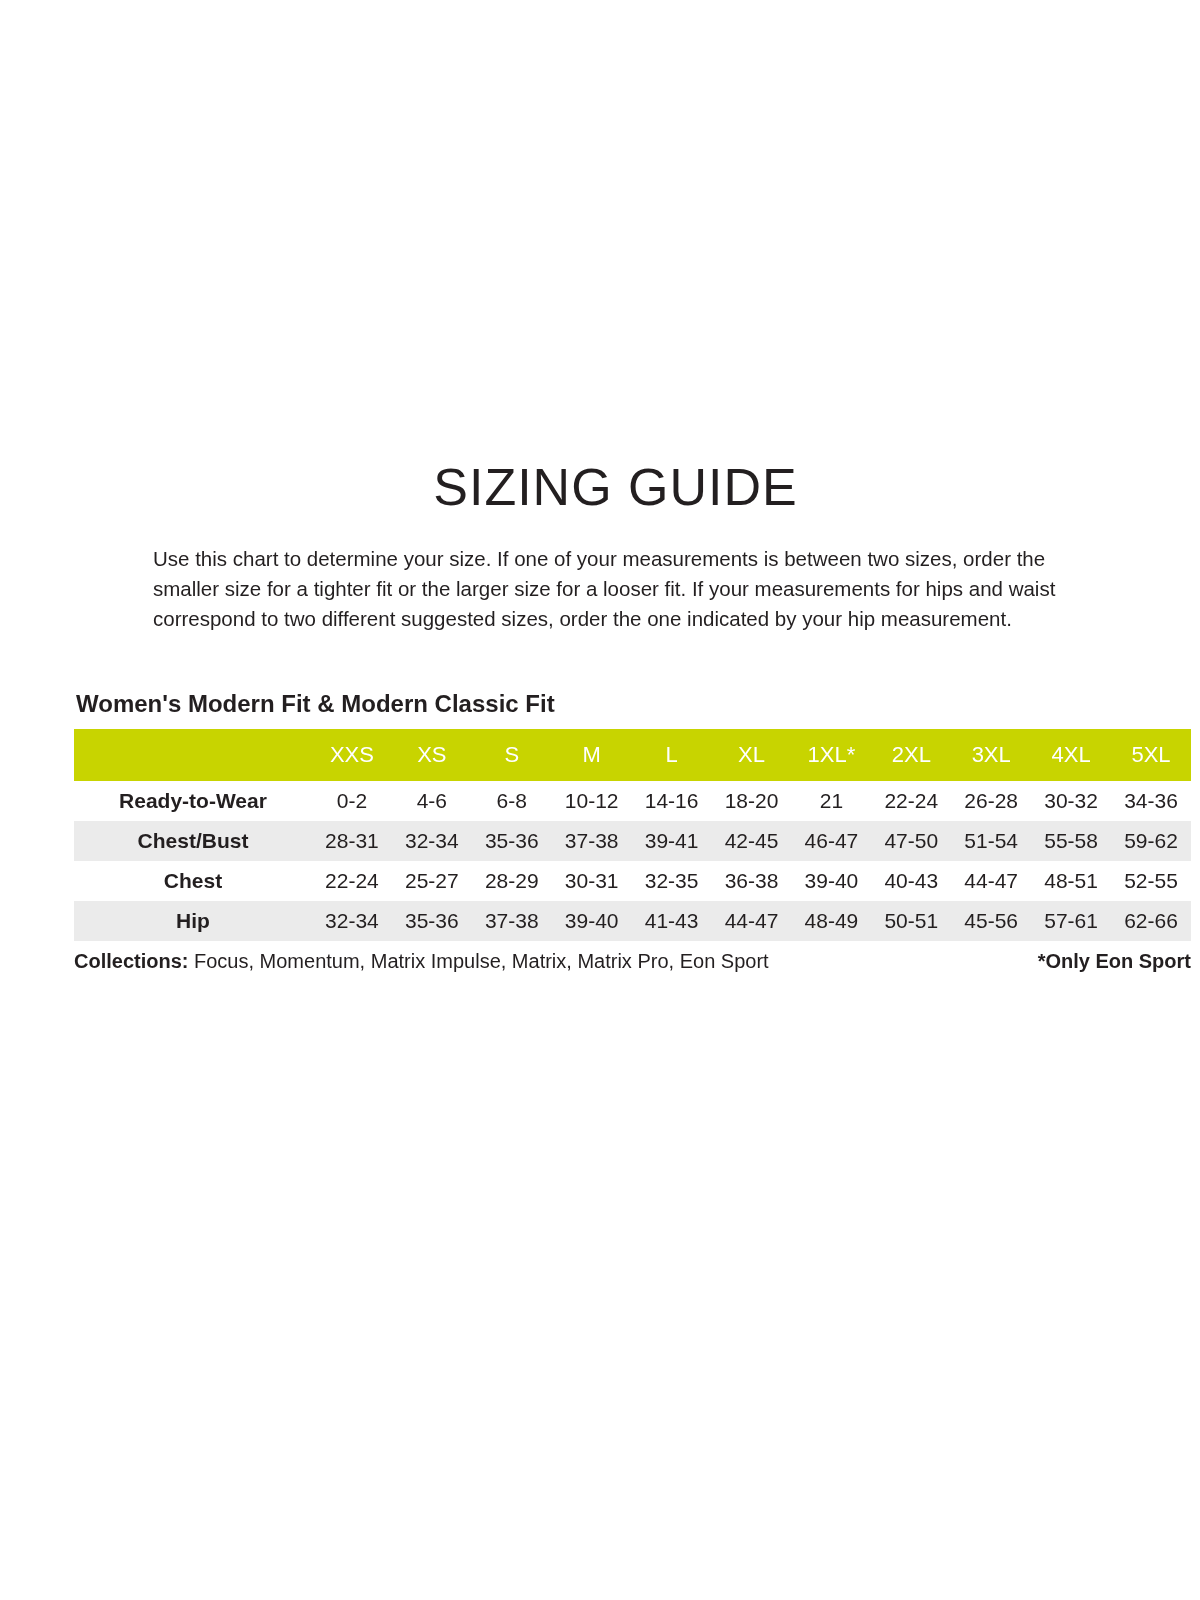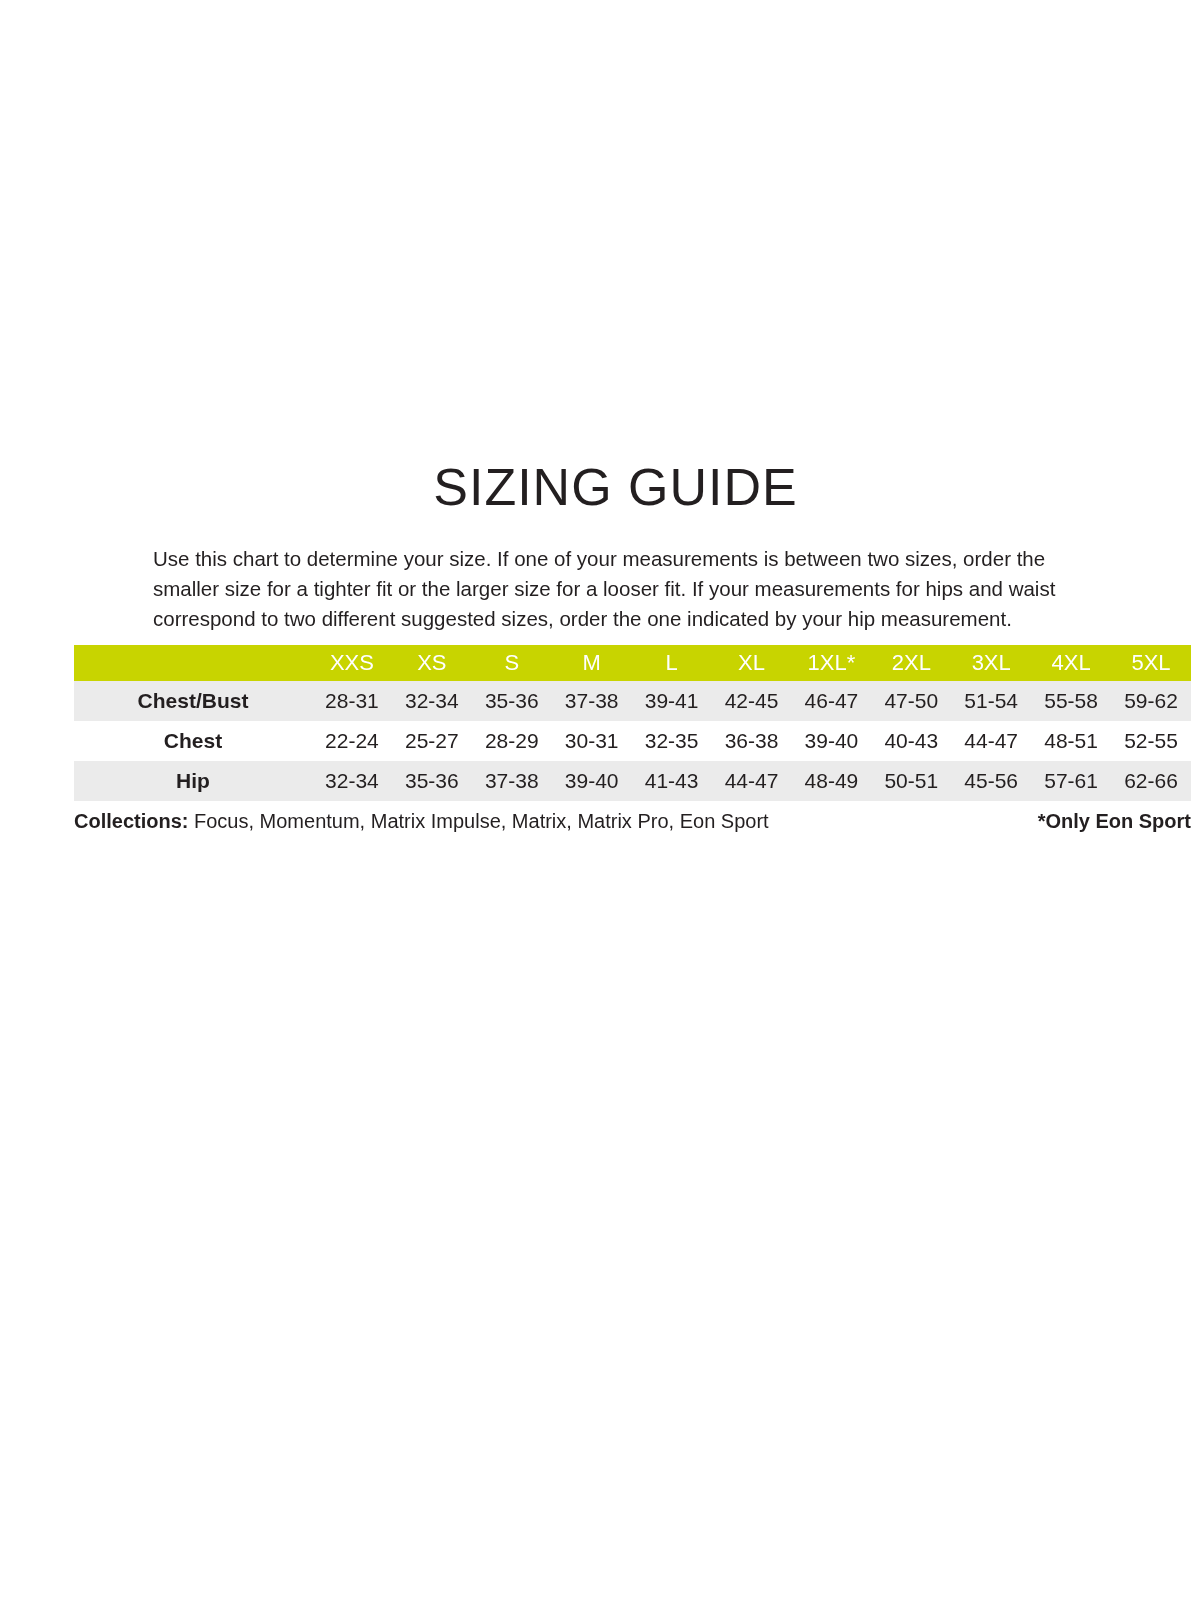--- a/index.html
+++ b/index.html
@@ -47,21 +47,21 @@
     table-layout: fixed;
     width: 1117px;
     margin: 11px 0 0 43px;
   }
   table.size-table col.label-col { width: 238px; }
   table.size-table thead th {
     background: var(--green);
     color: #ffffff;
     font-weight: 400;
     font-size: 22px;
-    height: 36px;
+    height: 52px;
     text-align: center;
     vertical-align: middle;
   }
   table.size-table tbody th,
   table.size-table tbody td {
     height: 40px;
     text-align: center;
     vertical-align: middle;
     font-size: 21px;
   }
@@ -89,20 +89,21 @@
 </style>
 </head>
 <body>
 
 <div class="page">
 
   <h1 class="title">SIZING GUIDE</h1>
 
   <p class="intro">Use this chart to determine your size. If one of your measurements is between two sizes, order the smaller size for a tighter fit or the larger size for a looser fit. If your measurements for hips and waist correspond to two different suggested sizes, order the one indicated by your hip measurement.</p>
 
+  <h2 class="section-heading">Women's Modern Fit &amp; Modern Classic Fit</h2>
 
   <table class="size-table">
     <colgroup>
       <col class="label-col">
     </colgroup>
     <thead>
       <tr>
         <th></th>
 
       <th>XXS</th>
@@ -113,20 +114,34 @@
           <th>XL</th>
           <th>1XL*</th>
           <th>2XL</th>
           <th>3XL</th>
           <th>4XL</th>
           <th>5XL</th>
         </tr>
     </thead>
     <tbody>
 
+    <tr>
+          <th>Ready-to-Wear</th>
+          <td>0-2</td>
+          <td>4-6</td>
+          <td>6-8</td>
+          <td>10-12</td>
+          <td>14-16</td>
+          <td>18-20</td>
+          <td>21</td>
+          <td>22-24</td>
+          <td>26-28</td>
+          <td>30-32</td>
+          <td>34-36</td>
+        </tr>
         <tr class="shaded">
           <th>Chest/Bust</th>
           <td>28-31</td>
           <td>32-34</td>
           <td>35-36</td>
           <td>37-38</td>
           <td>39-41</td>
           <td>42-45</td>
           <td>46-47</td>
           <td>47-50</td>

